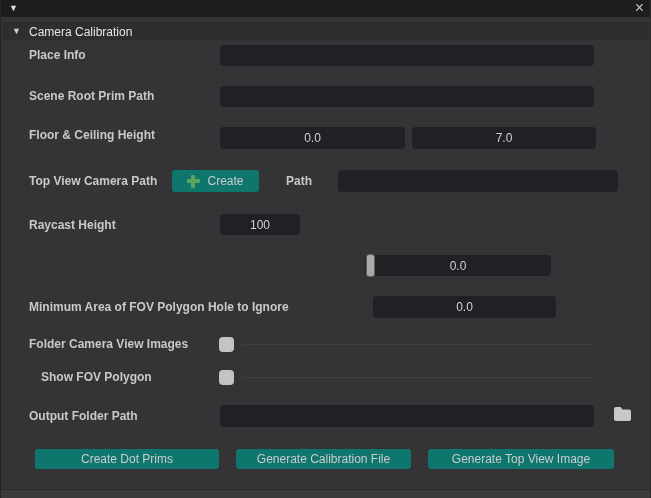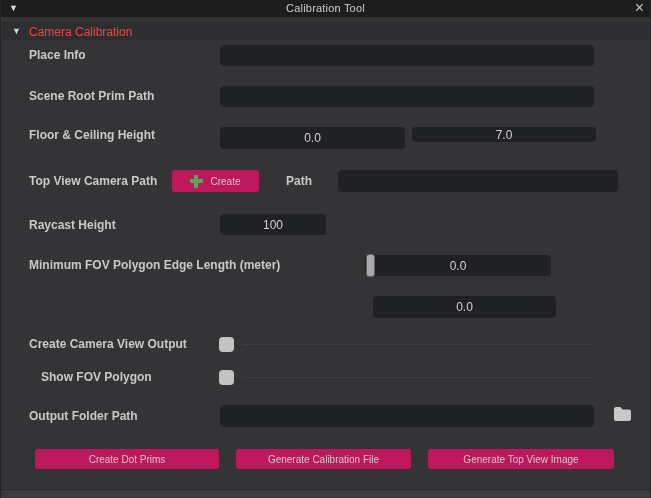--- a/index.html
+++ b/index.html
@@ -7,98 +7,97 @@
   body { font-family:"Liberation Sans", sans-serif; }
   .window { position:relative; width:651px; height:498px; background:#343437;
             overflow:hidden; border-left:1px solid #252528; border-right:1px solid #2b2b2e; }
   .titlebar { position:absolute; left:0; top:0; width:100%; height:17px; background:#1d1d1d; }
   .title { position:absolute; width:100%; text-align:center; top:2px; font-size:11px;
            color:#cccccc; letter-spacing:.2px; }
   .menu-tri { position:absolute; left:8px; top:3px; font-size:9px; color:#dedede; cursor:default; }
   .close { position:absolute; right:6px; top:-1px; font-size:16px; color:#c0c0c0; line-height:18px; cursor:default; }
   .section-header { position:absolute; left:1px; right:1px; top:22px; height:18px; background:#2e2e31; }
   .sec-tri { position:absolute; left:10px; top:4px; font-size:9px; color:#cfcfcf; }
-  .sec-title { position:absolute; left:27px; top:3px; font-size:12px; color:#ef4444; }
+  .sec-title { position:absolute; left:27px; top:3px; font-size:12px; color:#e5e5e5; }
   .lbl { position:absolute; font-size:12px; color:#c9c9c9; line-height:14px; white-space:nowrap;font-weight:bold; }
   .tfield { position:absolute; background:#1f2125; border:none; border-radius:4px;
             color:#d2d2d2; font-size:12px; font-family:inherit; outline:none; padding:0 8px; }
   .numfield { position:absolute; background:#1f2125; border-radius:4px; display:flex;
               align-items:center; justify-content:center; color:#d2d2d2; font-size:12px; }
   .slider { position:absolute; background:#1f2125; border-radius:4px; display:flex;
             align-items:center; justify-content:center; color:#d2d2d2; font-size:12px; }
   .handle { position:absolute; left:1px; top:-1px; width:9px; height:23px; background:#a9a9a9;
             border:1px solid #626262; border-radius:3px; }
-  .btn { position:absolute; background:#be185d; border:none; border-radius:3px; color:#cccccc;
-         font-size:10px; font-family:inherit; display:flex; align-items:center;
+  .btn { position:absolute; background:#0f766e; border:none; border-radius:3px; color:#cccccc;
+         font-size:12px; font-family:inherit; display:flex; align-items:center;
          justify-content:center; cursor:default; }
   .checkbox { position:absolute; width:15px; height:15px; background:#c3c3c3; border-radius:4px; }
   .hline { position:absolute; height:1px; background:#3e3e42; }
   .plus { position:relative; width:13px; height:13px; display:inline-block; margin-right:7px; }
   .plus::before,.plus::after { content:""; position:absolute; background:#58a55c; border-radius:1px; }
   .plus::before { left:4px; top:0; width:4px; height:13px; }
   .plus::after  { left:0; top:4px; width:13px; height:4px; }
   .folder-btn { position:absolute; left:608px; top:405px; width:26px; height:20px;
                 background:transparent; border:none; padding:0; cursor:default; }
   .bottom-strip { position:absolute; left:0; right:0; top:489px; height:9px;
                   background:#3b3b3e; border-top:1px solid #2a2a2c; }
 </style>
 </head>
 <body>
 
 <div class="window">
 
   <div class="titlebar">
     <span class="menu-tri">▼</span>
-    <div class="title">Calibration Tool</div>
     <span class="close">×</span>
   </div>
 
   <div class="section-header">
     <span class="sec-tri">▼</span>
     <span class="sec-title">Camera Calibration</span>
   </div>
 
   <div class="lbl" style="left:28px; top:48px;">Place Info</div>
   <input class="tfield" style="left: 219px; top: 45px; width: 374px; height: 21px;" readonly="" value="">
 
   <div class="lbl" style="left:28px; top:89px;">Scene Root Prim Path</div>
   <input class="tfield" style="left: 219px; top: 86px; width: 374px; height: 21px;" readonly="" value="">
 
   <div class="lbl" style="left:28px; top:128px;text-align:center;">Floor &amp; Ceiling Height</div>
   <div class="numfield" style="left:219px; top:127px; width:185px; height:22px;">
     <span>0.0</span>
   </div>
-  <div class="numfield" style="left:411px; top:127px; width:184px; height:15px;">
+  <div class="numfield" style="left:411px; top:127px; width:184px; height:22px;">
     <span>7.0</span>
   </div>
 
   <div class="lbl" style="left:28px; top:174px;">Top View Camera Path</div>
   <button class="btn" style="left:171px; top:170px; width:87px; height:22px;">
     <span class="plus"></span>
     <span>Create</span>
   </button>
   <div class="lbl" style="left:285px; top:174px;">Path</div>
   <input class="tfield" style="left: 337px; top: 170px; width: 280px; height: 22px;" readonly="" value="">
 
   <div class="lbl" style="left:28px; top:218px;">Raycast Height</div>
-  <div class="numfield" style="left:219px; top:214px; width:106px; height:21px;">
+  <div class="numfield" style="left:219px; top:214px; width:80px; height:21px;">
     <span>100</span>
   </div>
 
-  <div class="lbl" style="left:28px; top:258px;">Minimum FOV Polygon Edge Length (meter)</div>
   <div class="slider" style="left:364px; top:255px; width:186px; height:21px;">
     <span class="handle"></span>
     <span>0.0</span>
   </div>
 
+  <div class="lbl" style="left:28px; top:300px;">Minimum Area of FOV Polygon Hole to Ignore</div>
   <div class="numfield" style="left:372px; top:296px; width:183px; height:22px;">
     <span>0.0</span>
   </div>
 
-  <div class="lbl" style="left:28px; top:337px;">Create Camera View Output</div>
+  <div class="lbl" style="left:28px; top:337px;">Folder Camera View Images</div>
   <span class="checkbox" style="left:218px; top:337px;"></span>
   <div class="hline" style="left:242px; top:344px; width:351px;"></div>
 
   <div class="lbl" style="left:40px; top:370px;">Show FOV Polygon</div>
   <span class="checkbox" style="left:218px; top:370px;"></span>
   <div class="hline" style="left:242px; top:377px; width:351px;"></div>
 
   <div class="lbl" style="left:28px; top:409px;">Output Folder Path</div>
   <input class="tfield" style="left: 219px; top: 405px; width: 374px; height: 22px;" readonly="" value="">
   <button class="folder-btn">

